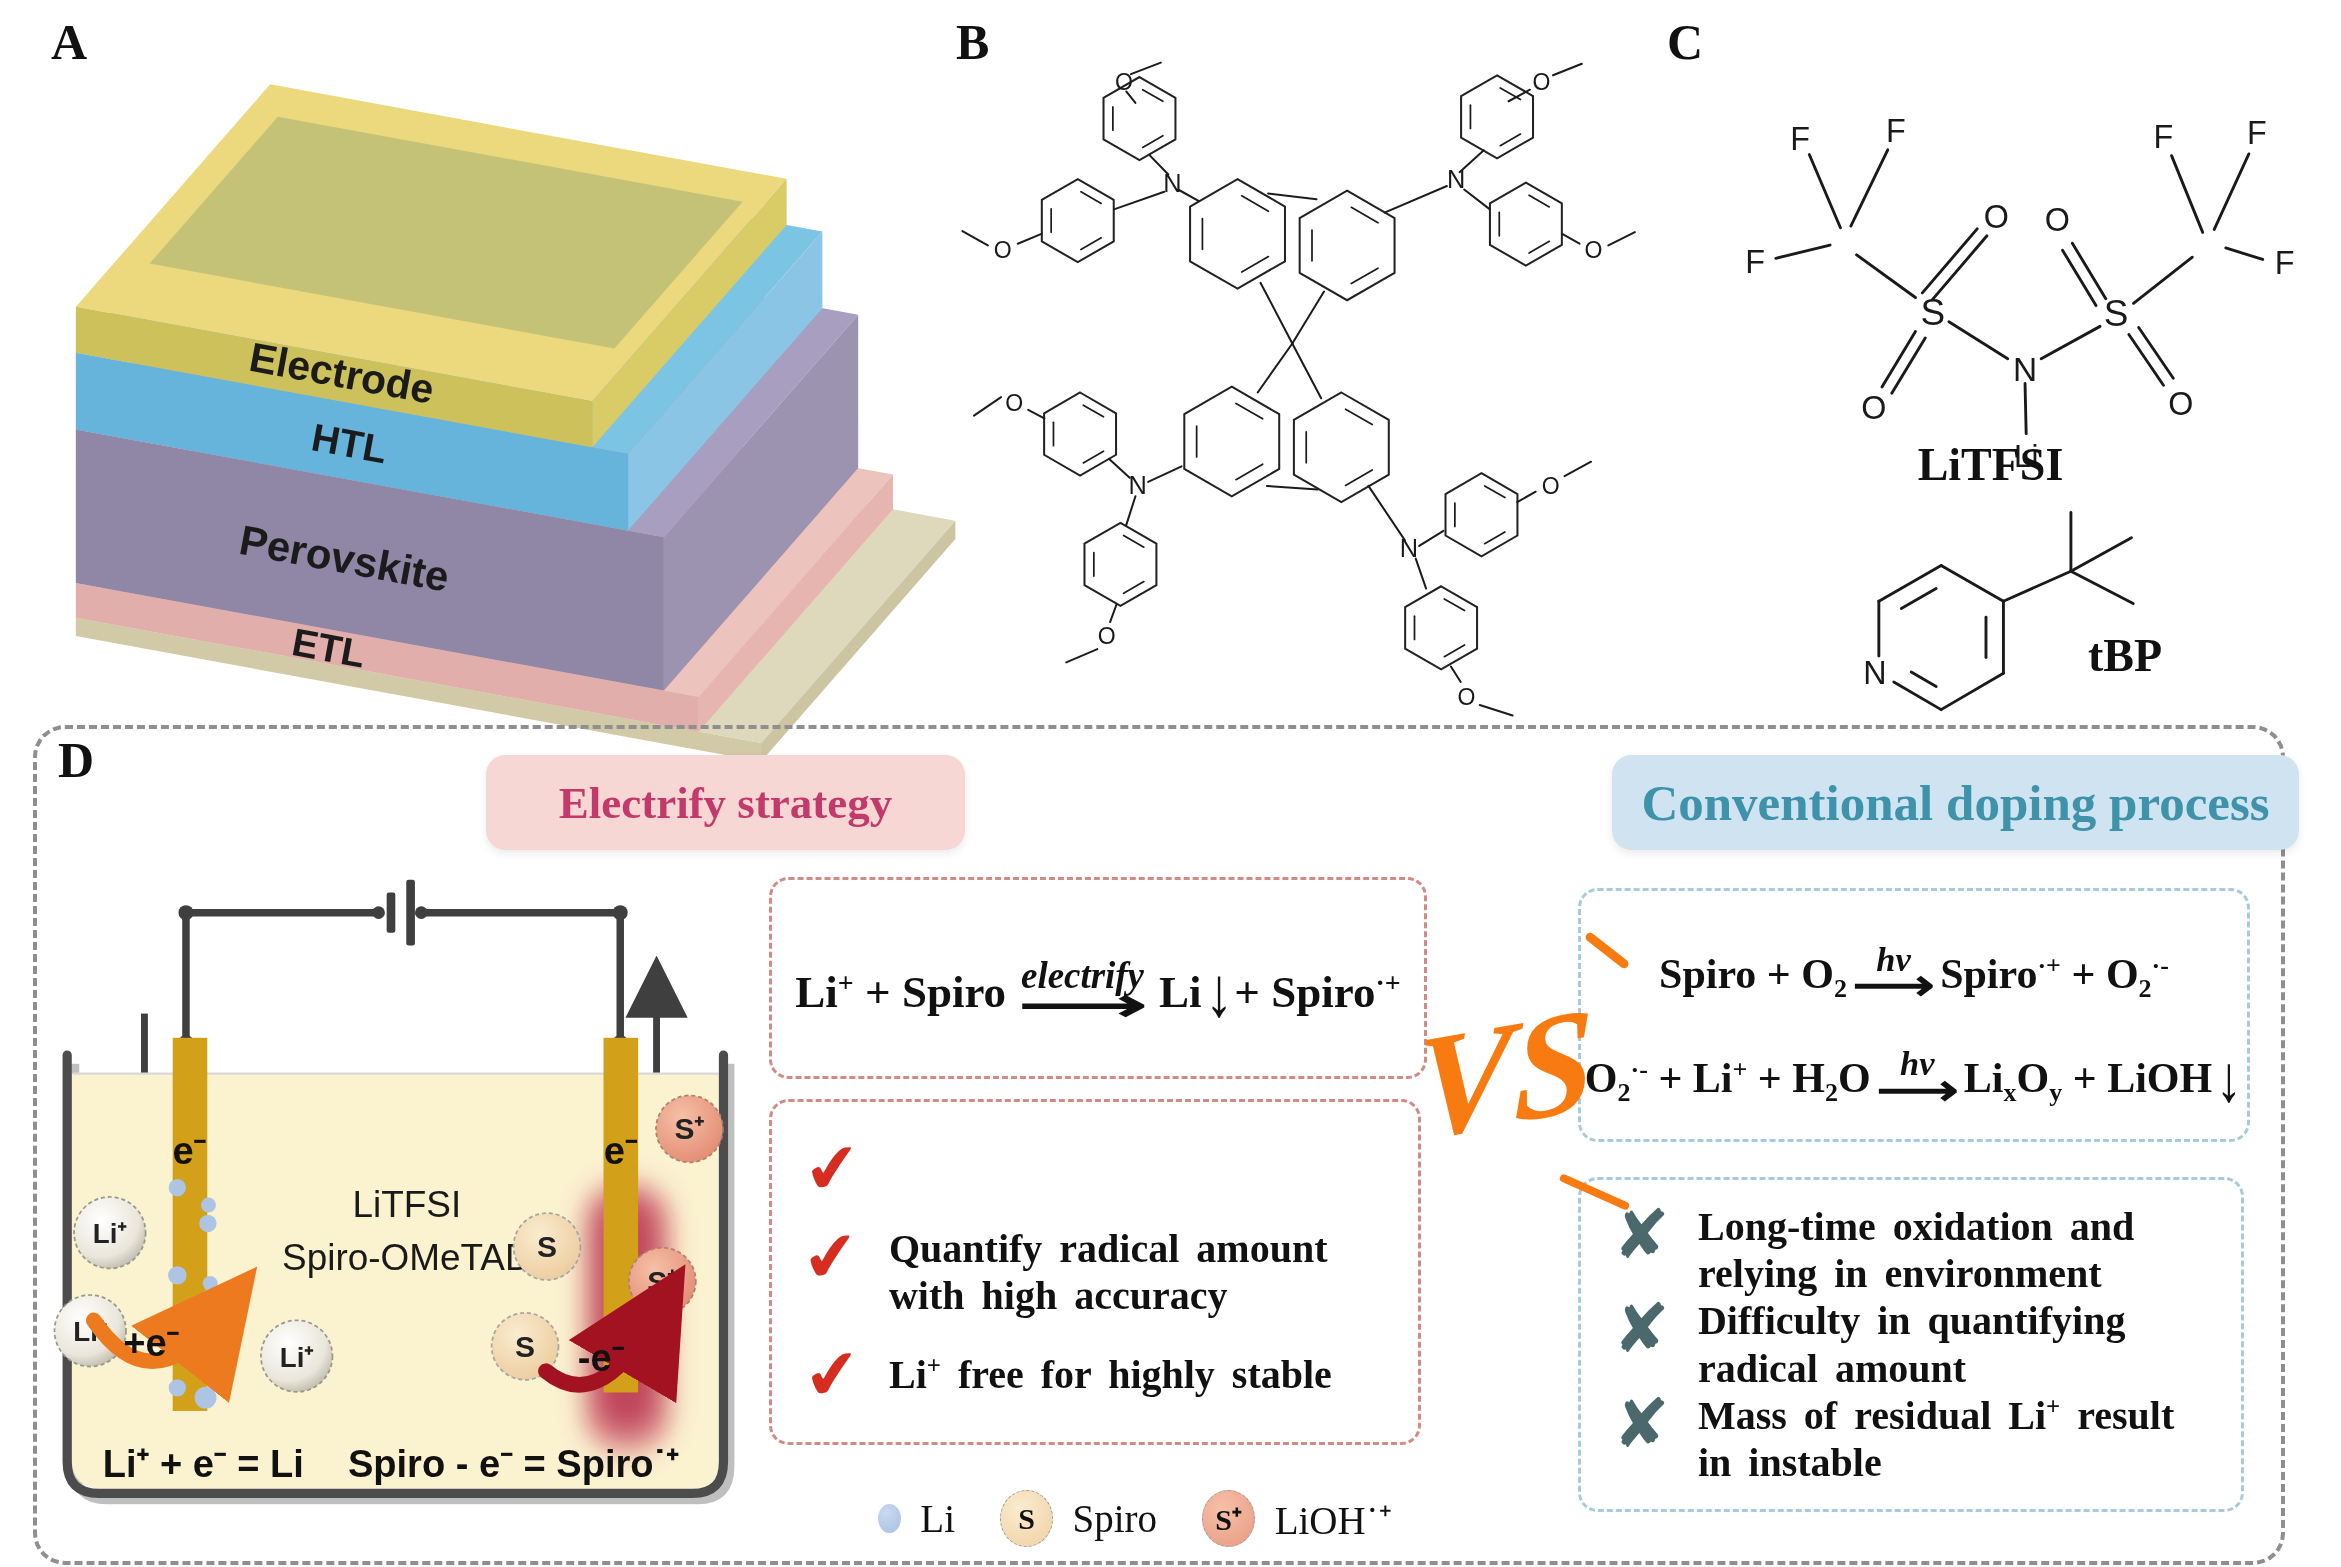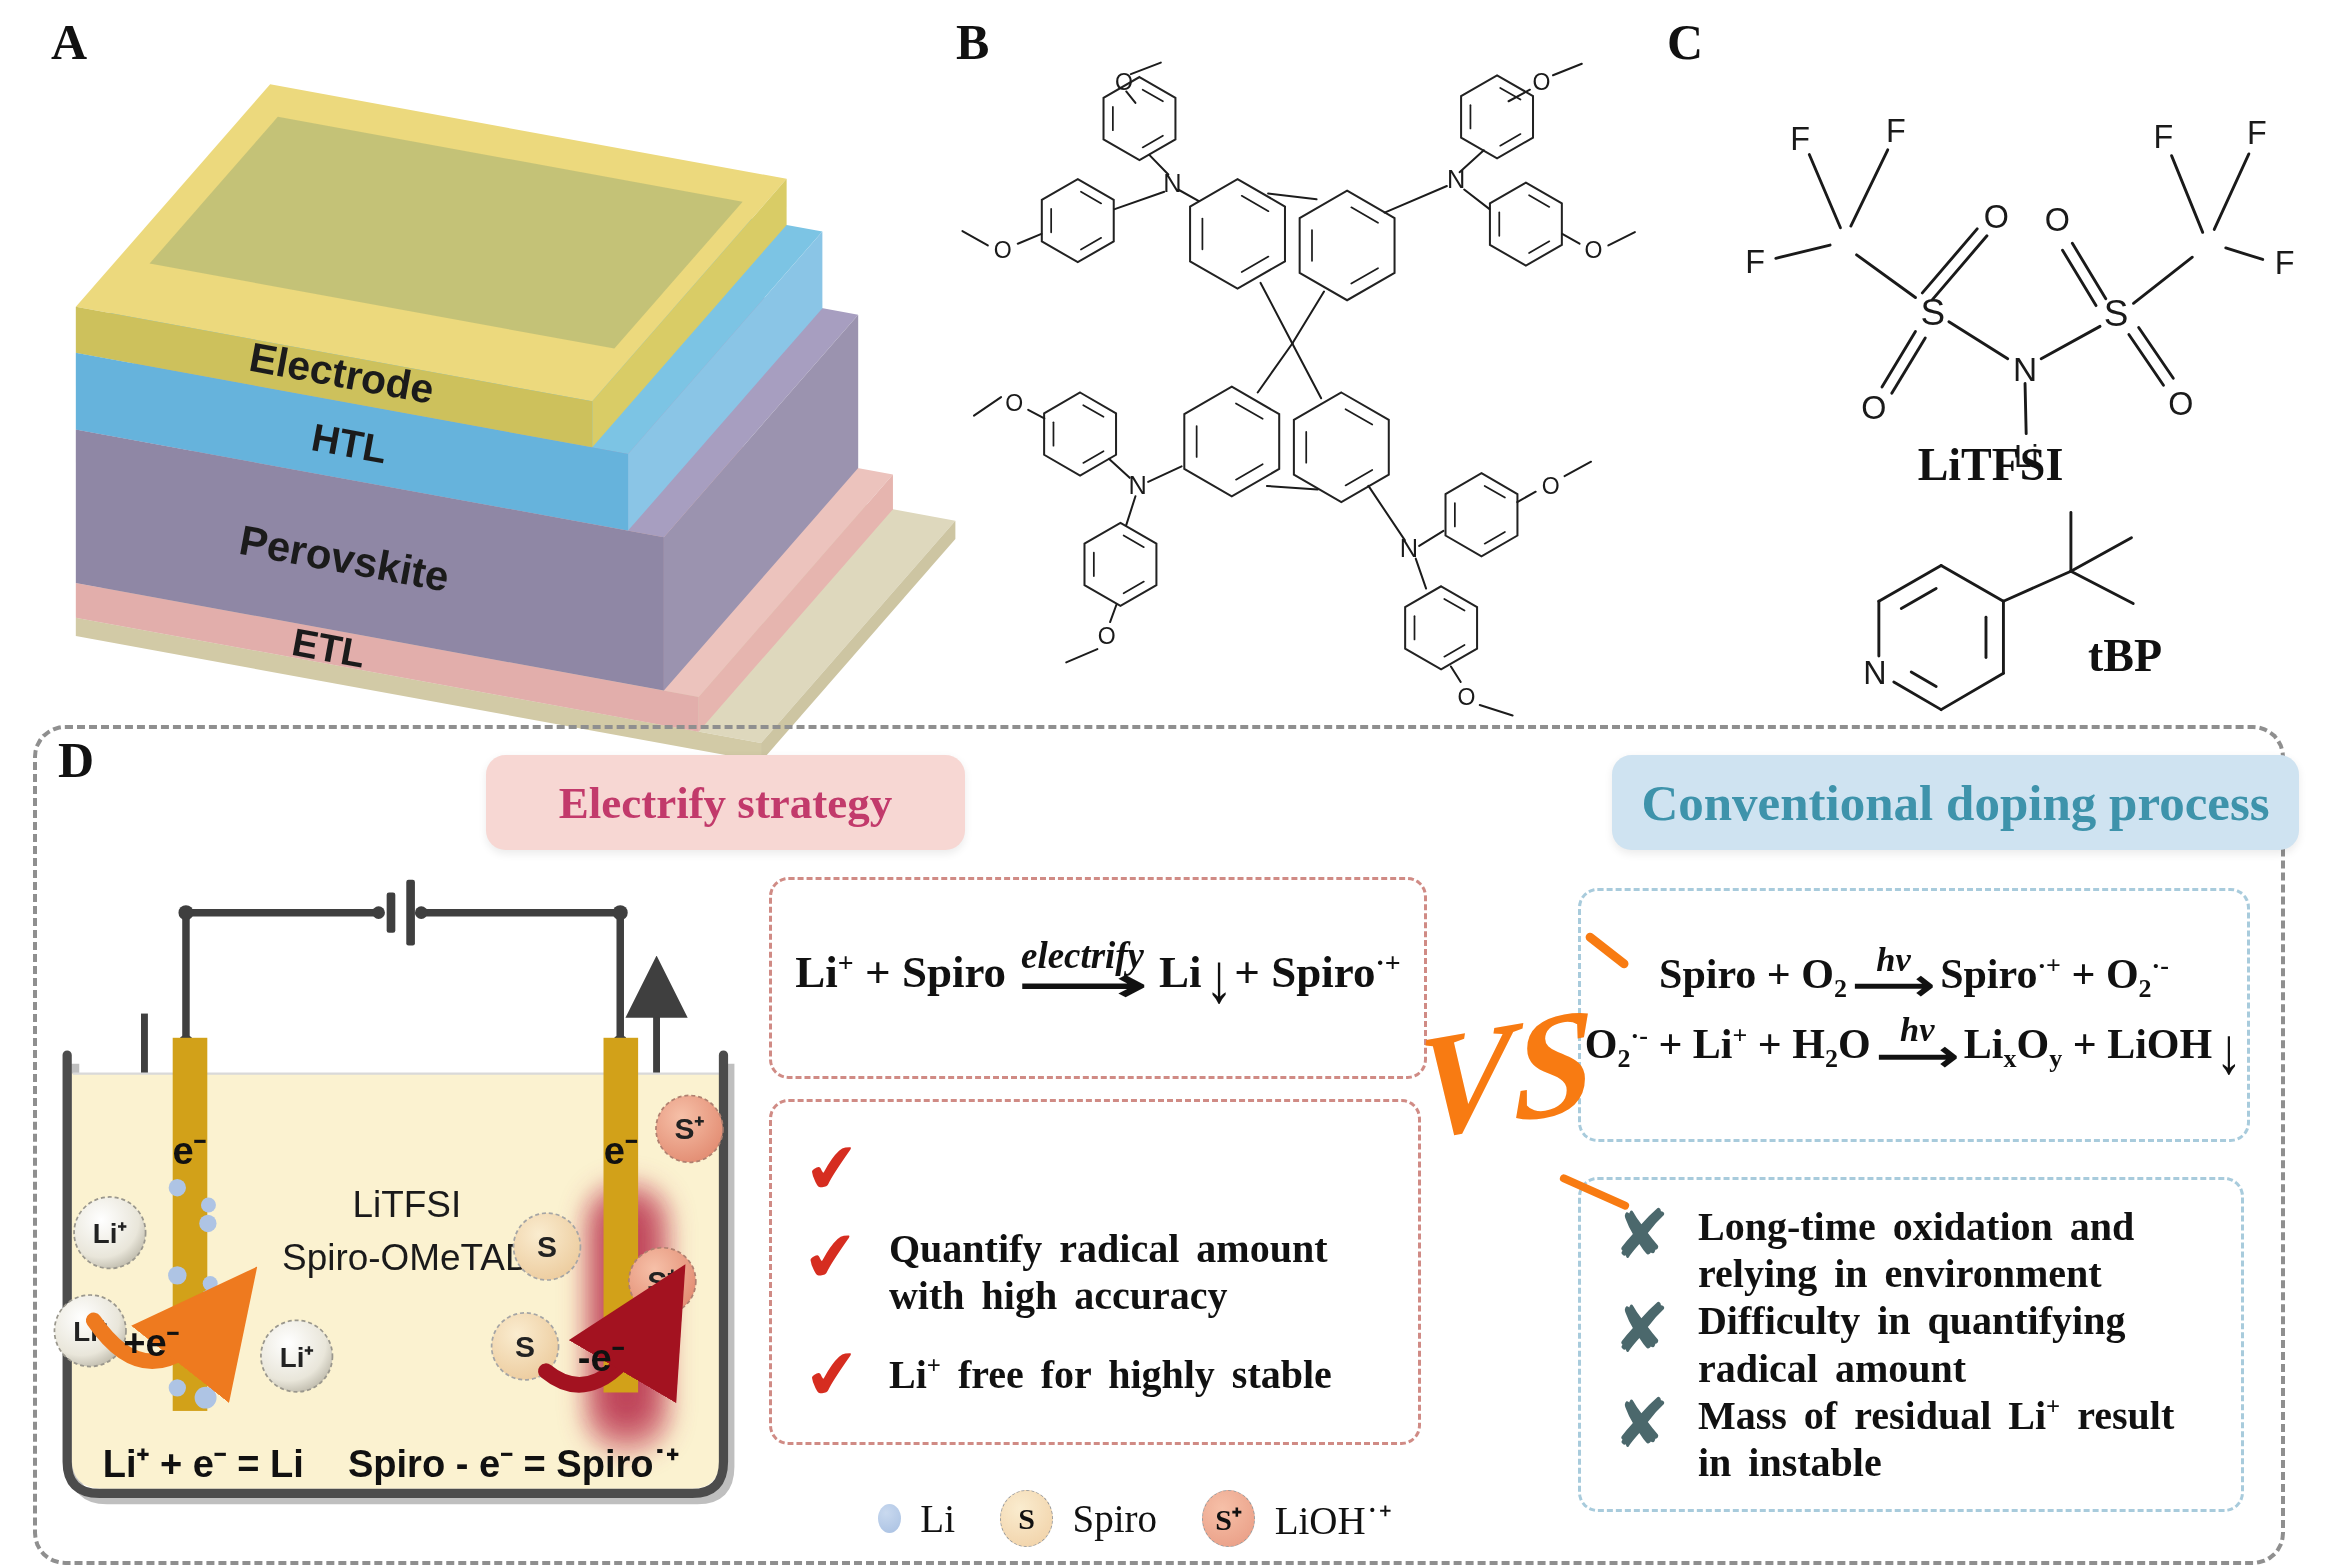--- a/index.html
+++ b/index.html
@@ -15,21 +15,21 @@
             border:4px dashed #8f8f8f;border-radius:32px;}
   .badge{position:absolute;display:flex;align-items:center;justify-content:center;
          font-weight:bold;font-family:"Liberation Serif",serif;border-radius:19.6px;
          box-shadow:0 3.5px 8px rgba(0,0,0,.08);}
   .badge-pink{left:486px;top:755px;width:479px;height:95px;background:#f7d7d3;color:#c23a6b;font-size:45px;}
   .badge-blue{left:1572px;top:755px;width:687px;height:95px;background:#cfe3f1;color:#3e93ab;font-size:51px;margin-left:40px;}
 
   .eqbox{position:absolute;border-radius:19.6px;display:flex;align-items:center;justify-content:center;}
   .eqbox.pink{border:3.5px dashed #d08b85;}
   .eqbox.blue{border:3.5px dashed #a8cbdc;flex-direction:column;gap:22px;}
-  .eq{font-weight:bold;font-size:45px;white-space:nowrap;display:flex;align-items:flex-start;}
+  .eq{font-weight:bold;font-size:45px;white-space:nowrap;display:flex;align-items:center;margin-top:28px;}
   .eq sup,.listtext sup{font-size:.62em;vertical-align:.55em;line-height:0;}
   .eq sub{font-size:.62em;vertical-align:-.35em;line-height:0;}
   .rxn{display:inline-flex;flex-direction:column;align-items:center;margin:0 15px;line-height:.55;}
   .rxn .over{font-style:italic;font-weight:bold;font-size:.82em;padding-bottom:5.8px;}
   .rxn .shaft{display:inline-block;transform:scaleX(1.9);font-size:1.05em;font-weight:bold;}
   .fall{font-weight:bold;font-size:1.25em;letter-spacing:-2.3px;margin:0 3.5px;transform:scaleY(1.25);display:inline-block;}
 
   .listbox{position:absolute;border-radius:19.6px;display:flex;flex-direction:column;justify-content:space-around;
            padding:23px 17.3px 23px 32px;box-sizing:border-box;}
   .listbox.pink{border:3.5px dashed #d08b85;}

